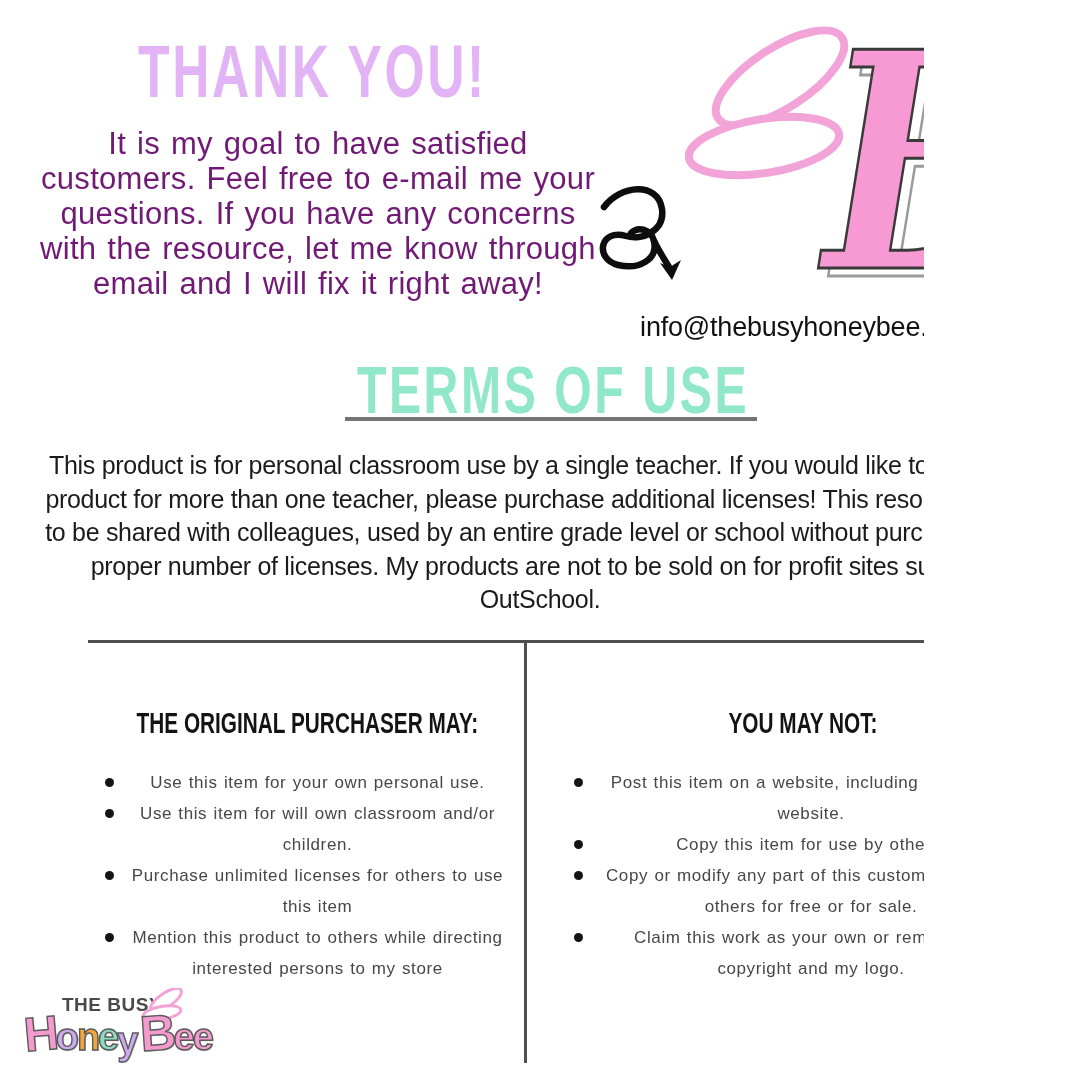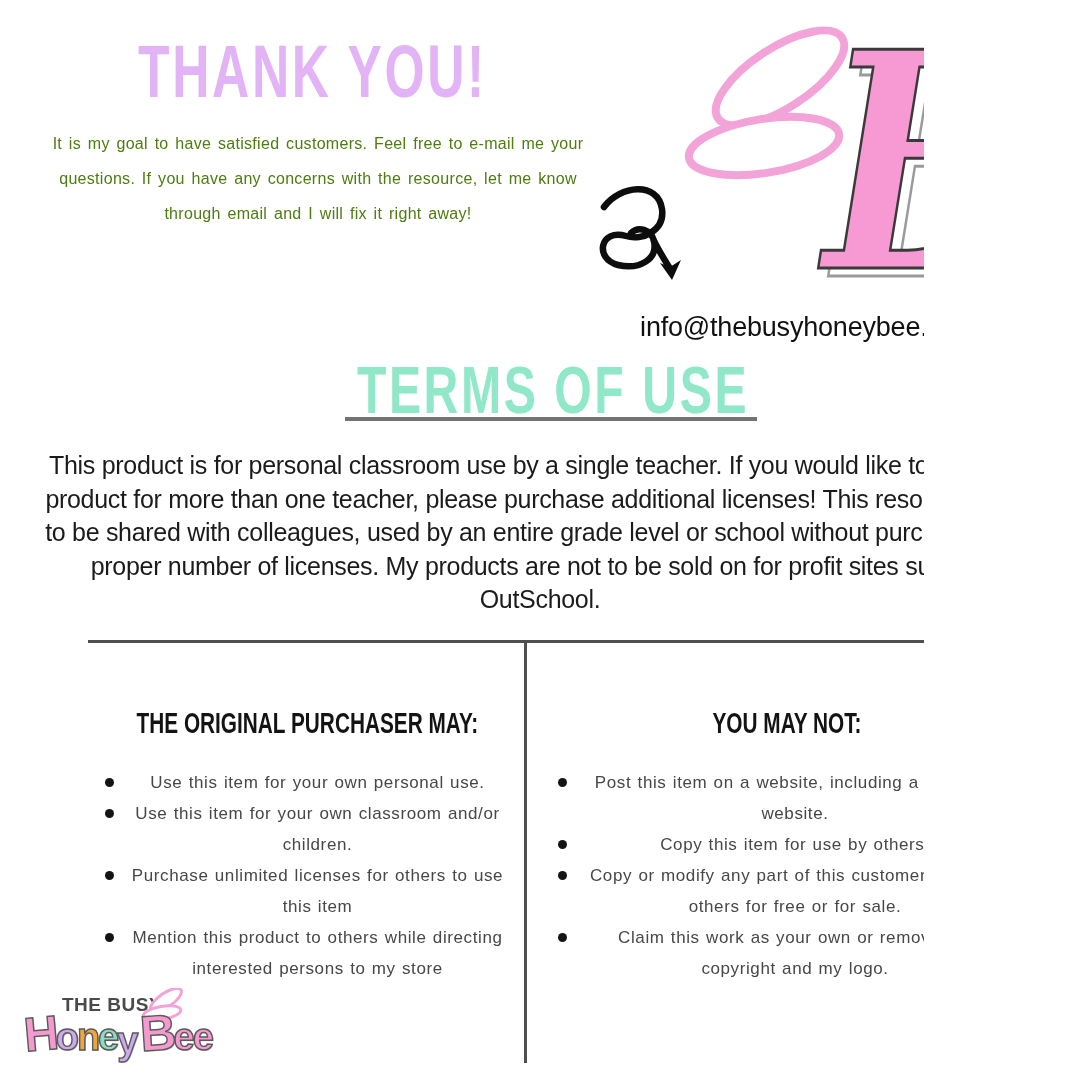--- a/index.html
+++ b/index.html
@@ -8,21 +8,21 @@
     font-family:"Liberation Sans",sans-serif;color:#1c1c1c;
   }
   
   .thank-you{
     position:absolute;left:0;top:30px;width:625px;text-align:center;
     font-weight:bold;font-size:60px;letter-spacing:3px;color:#e2b4f6;
     transform:scale(0.86,1.22);transform-origin:50% 0;white-space:nowrap;
   }
   .intro{
     position:absolute;left:32px;top:126px;width:572px;text-align:center;
-    font-size:16px;line-height:35px;letter-spacing:0.3px;word-spacing:2px;color:#4d7c0f;
+    font-size:31px;line-height:35px;letter-spacing:0.3px;word-spacing:2px;color:#701a75;
   }
   
   .brand-logo{position:absolute;left:672px;top:6px;width:340px;height:300px;}
   .arrow-doodle{position:absolute;left:592px;top:183px;width:100px;height:100px;}
   .email{
     position:absolute;left:605px;top:312px;width:445px;text-align:center;
     font-weight:normal;font-size:27px;letter-spacing:-0.2px;color:#111;
   }
   
   .terms-title{
@@ -33,21 +33,21 @@
   .terms-underline{position:absolute;left:345px;top:417px;width:412px;height:4px;background:#737373;}
   .terms-body{
     position:absolute;left:44px;top:449px;width:992px;text-align:center;
     font-size:25px;line-height:33.5px;letter-spacing:-0.3px;color:#1b1b1b;
   }
   
   .hline{position:absolute;left:88px;top:640px;width:884px;height:3px;background:#4f4f4f;}
   .vline{position:absolute;left:524px;top:643px;width:3px;height:420px;background:#4f4f4f;}
   .col{position:absolute;top:662px;margin-top:44px;}
   .col-left{left:95px;width:415px;}
-  .col-right{left:548px;width:478px;}
+  .col-right{left:564px;width:478px;}
   .col-header{
     text-align:center;font-weight:bold;font-size:26px;letter-spacing:0;color:#131313;
     transform:scale(0.8,1.12);transform-origin:50% 0;white-space:nowrap;
   }
   ul.bullets{list-style:none;margin:30px 0 0 0;padding:0;}
   ul.bullets li{display:flex;align-items:flex-start;margin-bottom:0;}
   .dot{flex:0 0 30px;display:block;margin-top:11px;}
   .dot::before{content:"";display:block;width:9px;height:9px;border-radius:50%;background:#141414;margin-left:10px;}
   .li-text{
     flex:1;text-align:center;font-size:17px;line-height:31px;
@@ -112,21 +112,21 @@
 
   <div class="col col-left">
     <div class="col-header">THE ORIGINAL PURCHASER MAY:</div>
     <ul class="bullets">
         <li>
           <span class="dot"></span>
           <span class="li-text">Use this item for your own personal use.</span>
         </li>
         <li>
           <span class="dot"></span>
-          <span class="li-text">Use this item for your own classroom and/or children.</span>
+          <span class="li-text">Use this item for will own classroom and/or children.</span>
         </li>
         <li>
           <span class="dot"></span>
           <span class="li-text">Purchase unlimited licenses for others to use this item</span>
         </li>
         <li>
           <span class="dot"></span>
           <span class="li-text">Mention this product to others while directing interested persons to my store</span>
         </li>
       </ul>

